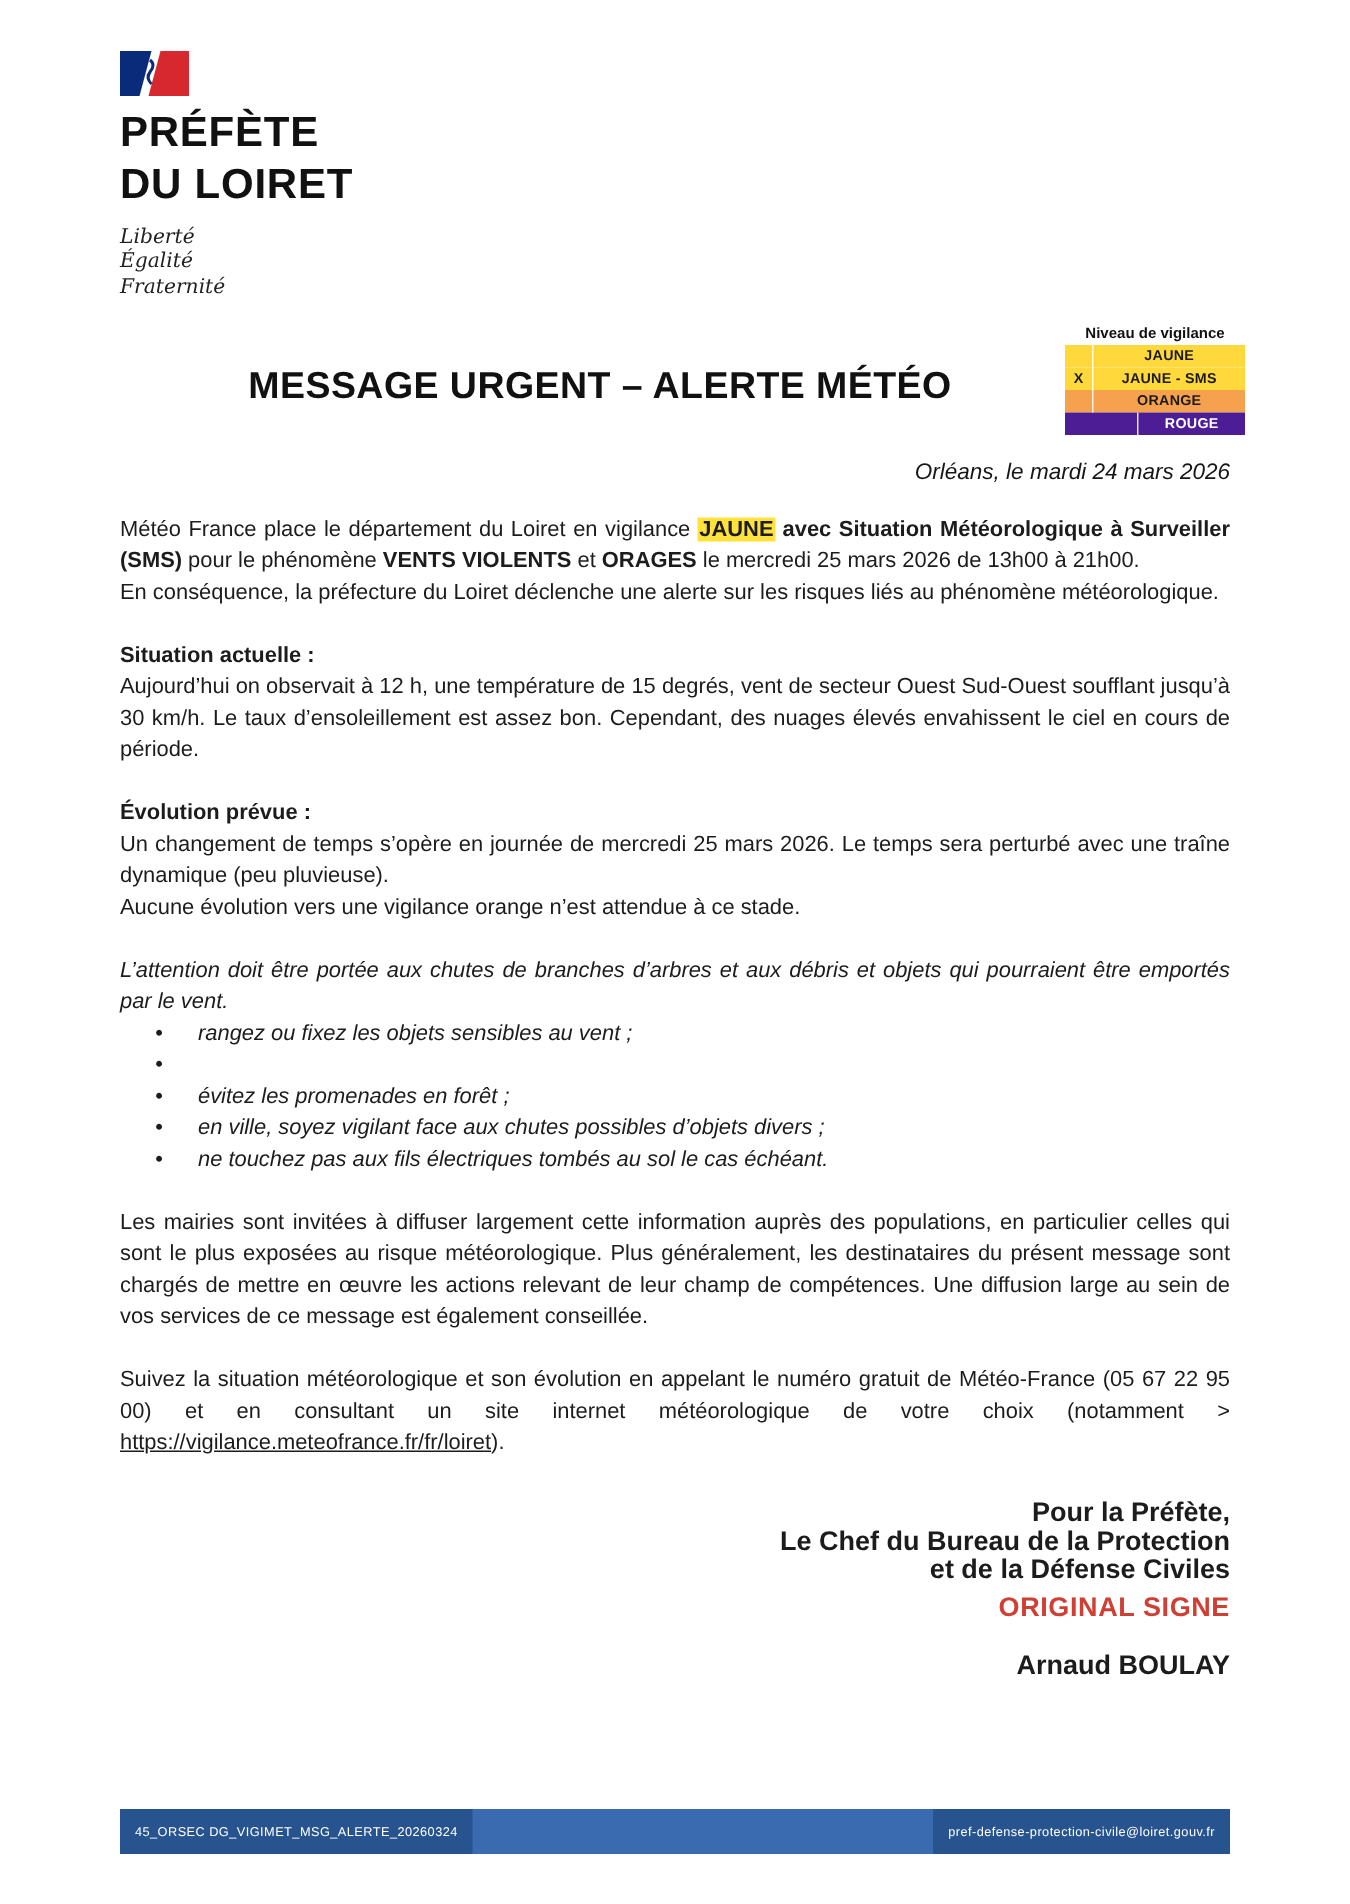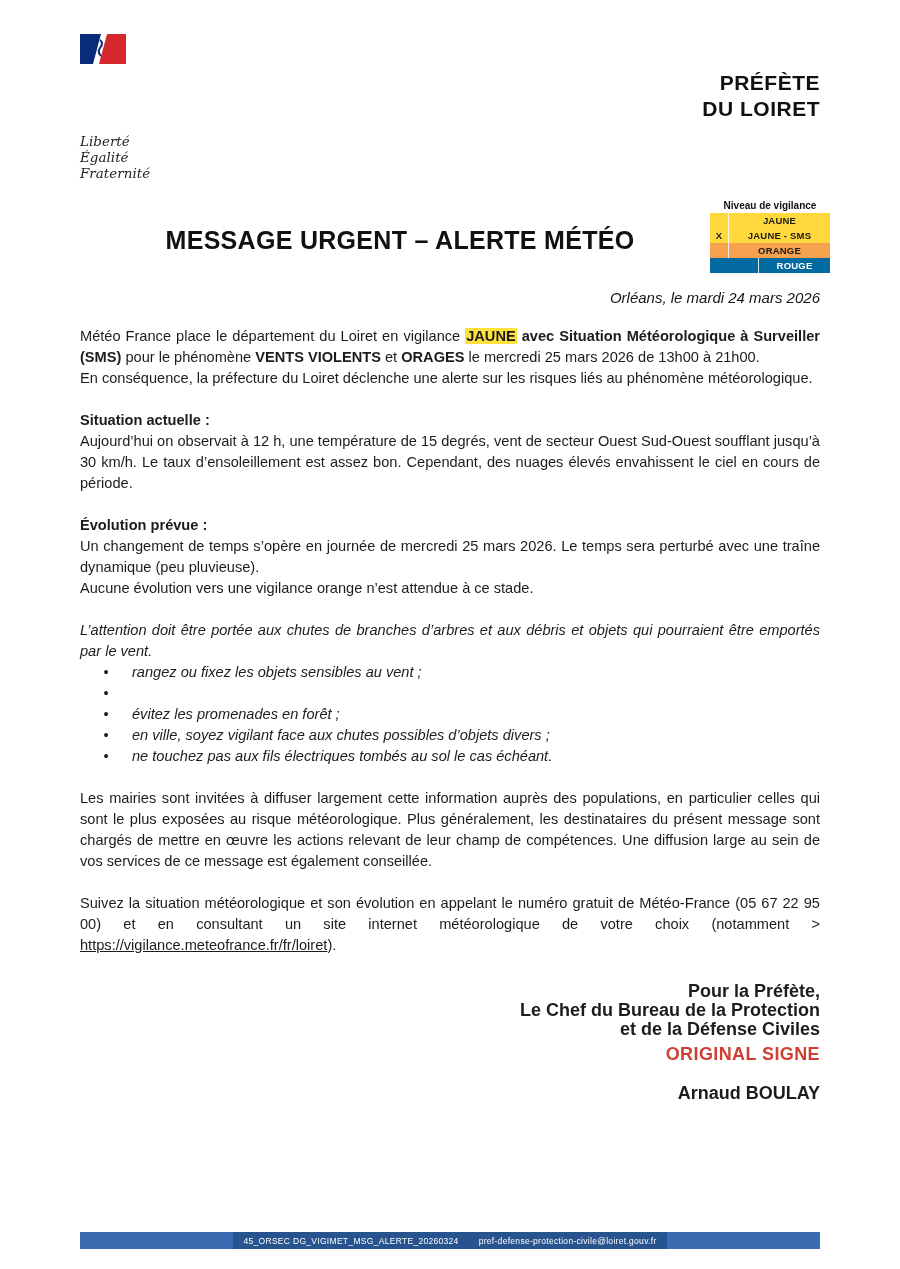--- a/index.html
+++ b/index.html
@@ -10,21 +10,21 @@
     width: 900px; height: 1269px;
     margin: 0 auto;
     background: #ffffff;
     overflow: hidden;
     padding: 34px 80px 0 80px;
   }
 
   
   .gov-block { }
   .flag { display:block; }
-  .inst { font-weight: bold; font-size: 21px; letter-spacing: .5px; line-height: 1.25; margin-top: 6px; color:#111;text-align:right; }
+  .inst { font-weight: bold; font-size: 28px; letter-spacing: .5px; line-height: 1.25; margin-top: 6px; color:#111; }
   .motto { font-family: "DejaVu Serif", serif; font-style: italic; font-size: 13.5px; line-height: 1.22; margin-top: 10px; color:#222; }
 
   
   .title-row { position: relative; height: 86px; margin-top: 18px; }
   .doc-title {
     position: absolute; left: 0; top: 26px; width: 640px;
     text-align: center; font-size: 25px; font-weight: 800; letter-spacing: .3px; color:#111;
   }
   .vigilance {
     position: absolute; right: -10px; top: 0; width: 120px;
@@ -54,22 +54,22 @@
   ul.bullets li .bullet-dot { width: 52px; text-align: center; font-style: normal; }
 
   
   .signature { width: 320px; margin-left: 420px; margin-top: 26px; text-align: right; font-size: 18px; line-height: 19px; }
   .signature .sig-line { font-weight: bold; }
   .sig-original { font-weight: bold; margin-top: 6px; color: #cf3f33; letter-spacing: .4px; }
   .sig-name { font-weight: bold; margin-top: 20px; }
 
   
   .footer {
-    position: absolute; left: 80px; right: 80px; top: 1232px; height: 17px;
-    background: #3a6ab0; display: flex; justify-content: center; align-items: stretch;
+    position: absolute; left: 80px; right: 80px; top: 1206px; height: 30px;
+    background: #3a6ab0; display: flex; justify-content: space-between; align-items: stretch;
     color: #ffffff; font-size: 8.5px; letter-spacing: .3px;
   }
   .footer .chip { background:#27548f; display:flex; align-items:center; padding: 0 10px; white-space: nowrap; }
 </style>
 </head>
 <body>
 
 <div class="page">
 
   <div class="gov-block">
@@ -101,21 +101,21 @@
         <span class="vig-label">JAUNE</span>
       </div>
       <div class="vig-row" style="background-color: rgb(255, 217, 60); color: rgb(26, 26, 26);">
         <span class="vig-marker">X</span>
         <span class="vig-label">JAUNE - SMS</span>
       </div>
       <div class="vig-row" style="background-color: rgb(245, 161, 78); color: rgb(26, 26, 26);">
         <span class="vig-marker"></span>
         <span class="vig-label">ORANGE</span>
       </div>
-      <div class="vig-row" style="background-color: #0369a1; color: rgb(255, 255, 255); padding-left: 30px;">
+      <div class="vig-row" style="background-color: #4c1d95; color: rgb(255, 255, 255); padding-left: 30px;">
         <span class="vig-marker"></span>
         <span class="vig-label">ROUGE</span>
       </div>
     </div>
   </div>
 
   <div class="dateline">Orléans, le mardi 24 mars 2026</div>
 
   <div class="body">
 

